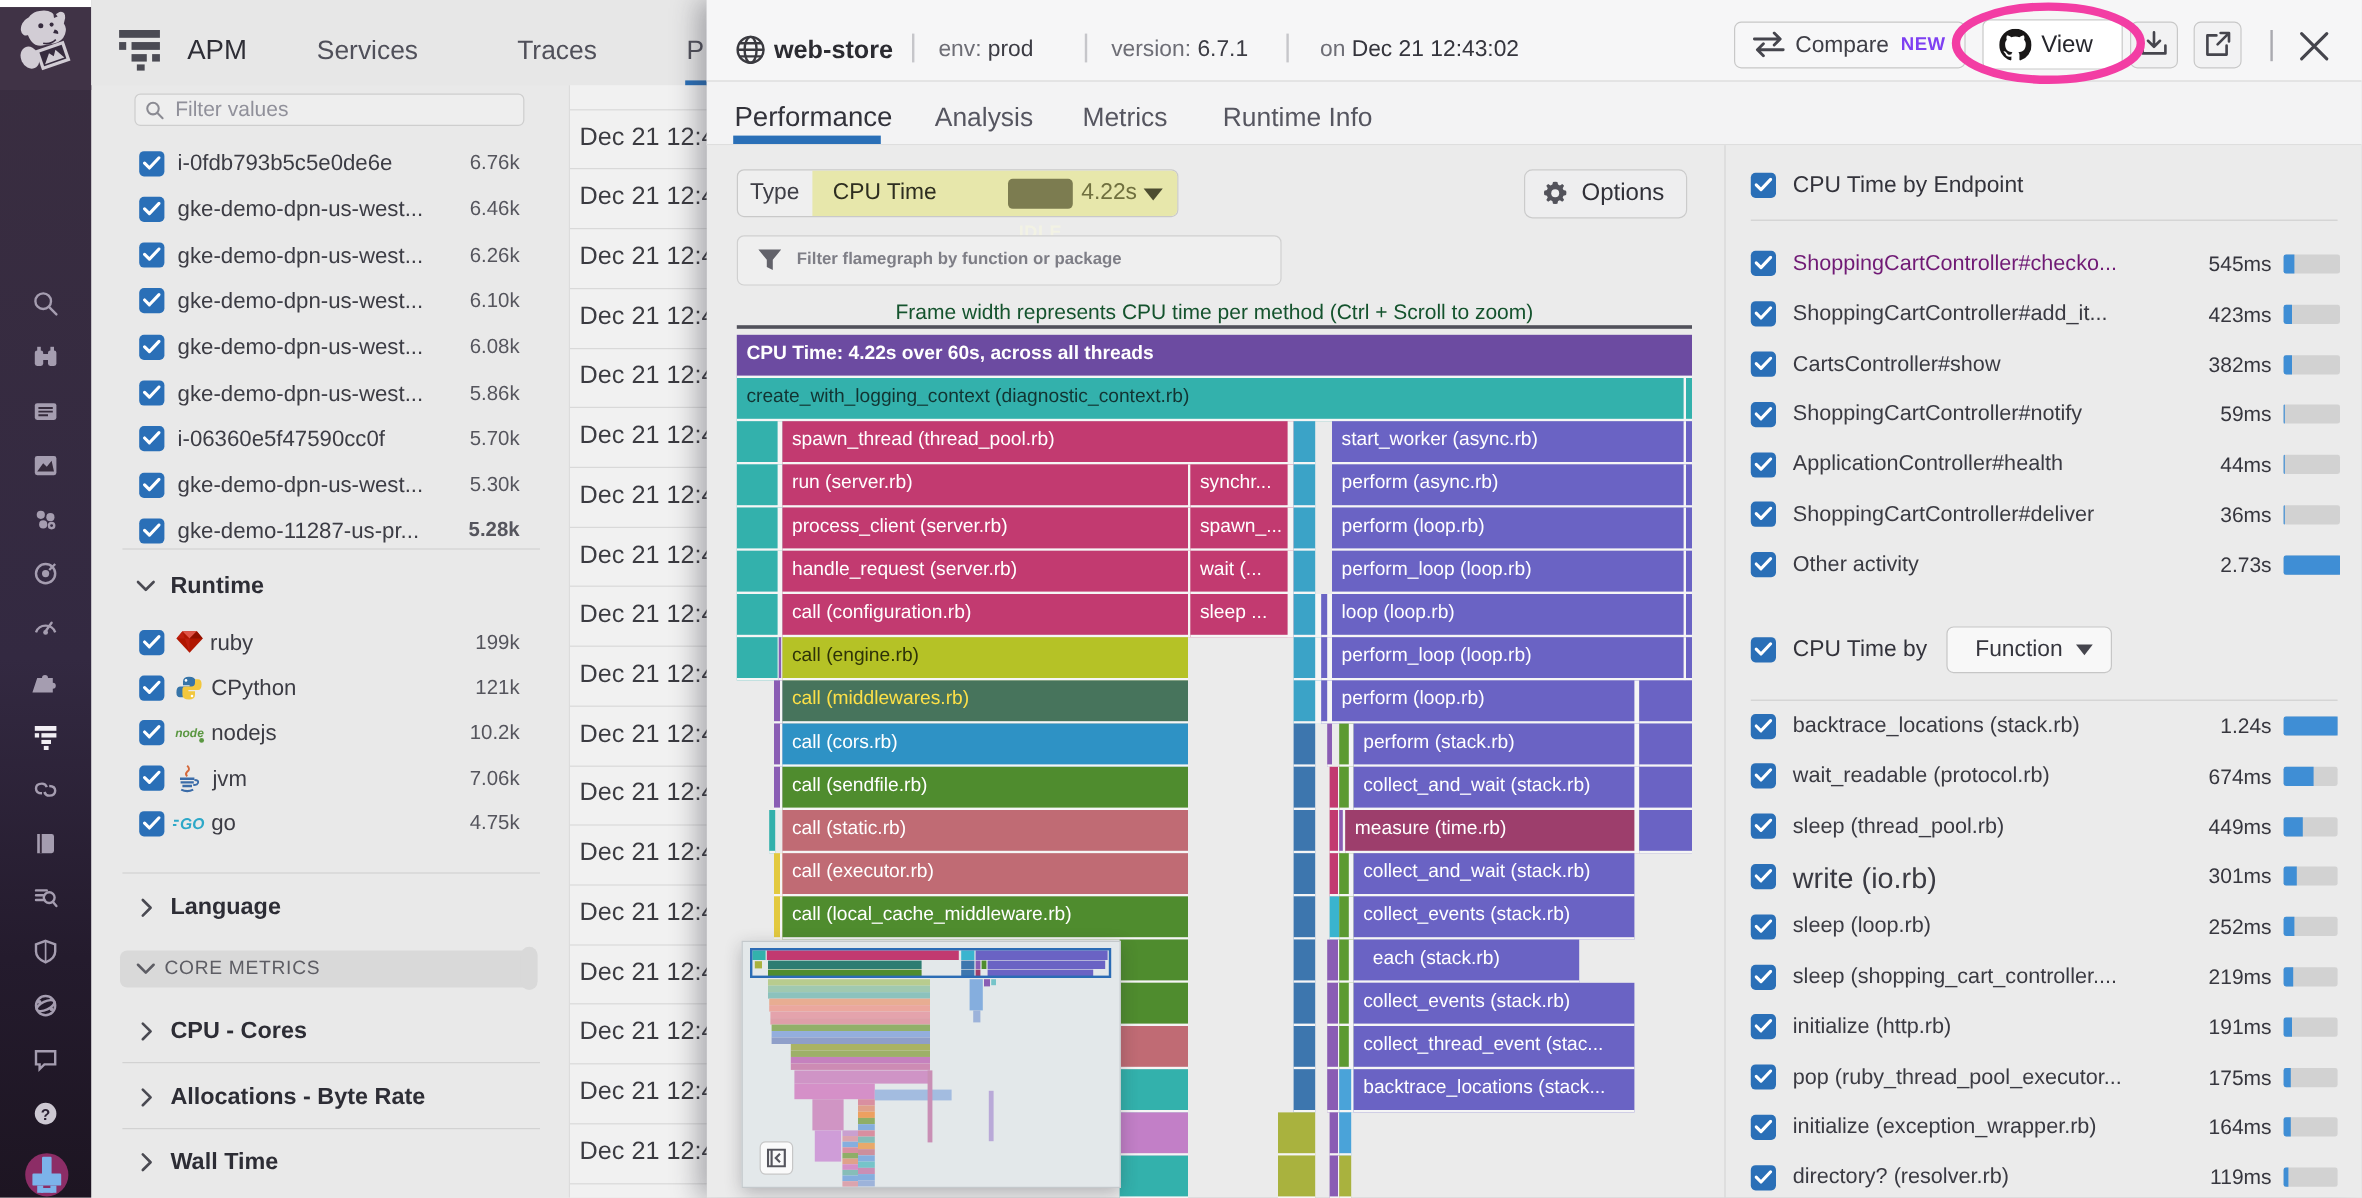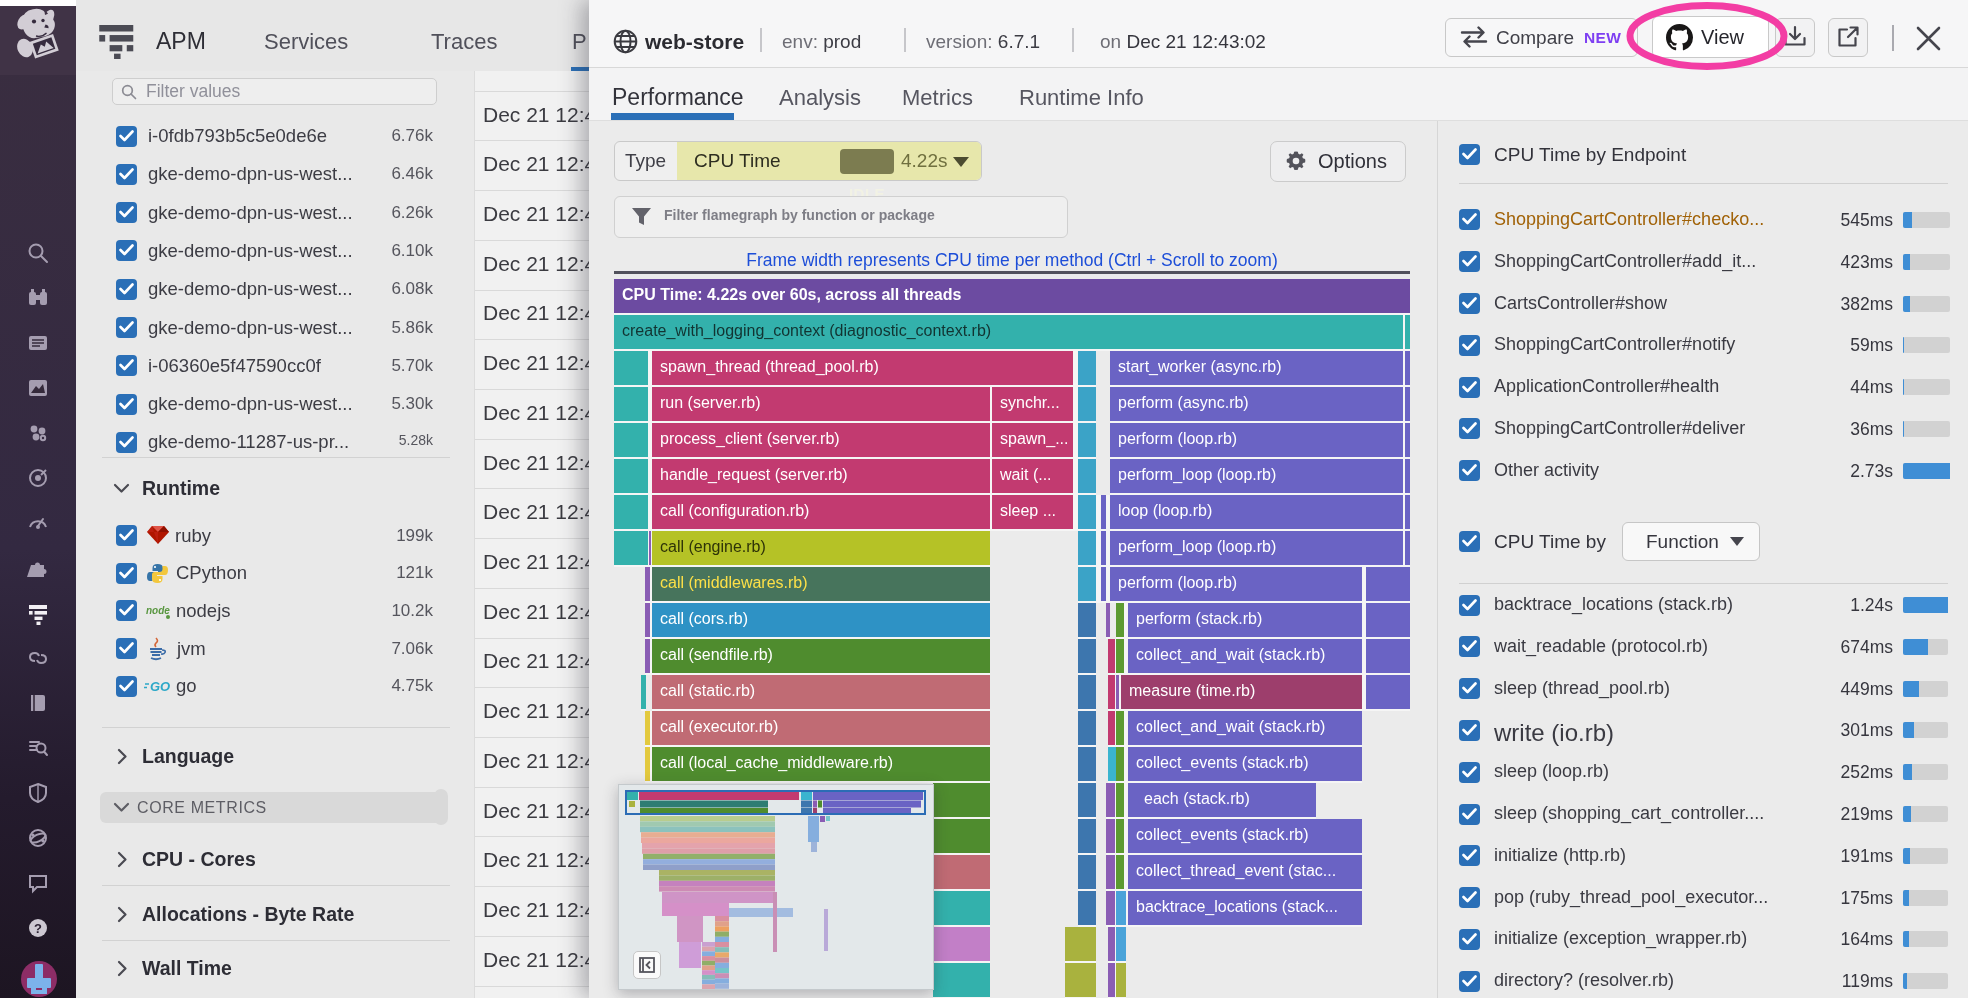--- a/index.html
+++ b/index.html
@@ -197,21 +197,21 @@
     </svg>
   </div>
 <div class="txt" style="font-size:18.5px;color:#3c3c44;font-weight:400;left:148px;top:393.09999999999997px;">gke-demo-dpn-us-west...</div>
 <div class="txt" style="font-size:17px;color:#55555d;font-weight:400;right:1535px;top:394.09999999999997px;">5.30k</div>
 <div class="chk" style="left:116px;top:431.9px;">
     <svg width="15" height="12" viewBox="0 0 15 12">
       <path d="M1.5 6 L5.5 10 L13.5 1.5" fill="none" stroke="#fff" stroke-width="2.6" stroke-linecap="round" stroke-linejoin="round"></path>
     </svg>
   </div>
 <div class="txt" style="font-size:18.5px;color:#3c3c44;font-weight:400;left:148px;top:431.4px;">gke-demo-11287-us-pr...</div>
-<div class="txt" style="font-size:14px;color:#55555d;font-weight:400;right:1535px;top:432.4px;">5.28k</div>
+<div class="txt" style="font-size:17px;color:#55555d;font-weight:700;right:1535px;top:432.4px;">5.28k</div>
 <div class="divline" style="left:102px;top:457px;width:348px;"></div>
 <svg class="ab" style="left:113px;top:483px;" width="17" height="11" viewBox="0 0 17 11">
     <path d="M2 2 L8.5 8.5 L15 2" fill="none" stroke="#4a4a52" stroke-width="2.2" stroke-linecap="round" stroke-linejoin="round"></path>
   </svg>
 <div class="txt" style="font-size:19.5px;color:#2d2d35;font-weight:700;left:142px;top:477px;">Runtime</div>
 <div class="chk" style="left:116px;top:525.0px;">
     <svg width="15" height="12" viewBox="0 0 15 12">
       <path d="M1.5 6 L5.5 10 L13.5 1.5" fill="none" stroke="#fff" stroke-width="2.6" stroke-linecap="round" stroke-linejoin="round"></path>
     </svg>
   </div>
@@ -404,21 +404,21 @@
 <svg class="ab" style="left:1285px;top:150px;" width="22" height="22" viewBox="0 0 24 24">
 <path fill="#53535b" d="M12 1.5 l2 .3 .6 2.4 1.7 .7 2.1-1.3 1.7 1.7-1.3 2.1 .7 1.7 2.4 .6 .3 2-.3 2-2.4 .6-.7 1.7 1.3 2.1-1.7 1.7-2.1-1.3-1.7 .7-.6 2.4-2 .3-2-.3-.6-2.4-1.7-.7-2.1 1.3-1.7-1.7 1.3-2.1-.7-1.7-2.4-.6-.3-2 .3-2 2.4-.6 .7-1.7-1.3-2.1 1.7-1.7 2.1 1.3 1.7-.7 .6-2.4 Z"></path>
 <circle cx="12" cy="12" r="3.6" fill="#eeeeef"></circle>
   </svg>
 <div class="txt" style="font-size:20px;color:#303038;font-weight:400;left:1318px;top:150px;">Options</div>
 <div class="ab" style="left:614px;top:196px;width:454px;height:42px;background:#efefef;border:1px solid #d0d0d0;border-radius:6px;"></div>
 <svg class="ab" style="left:631px;top:206px;" width="21" height="21" viewBox="0 0 21 21">
     <path d="M1 2 h19 L13 10.5 V19 l-5 -2.5 V10.5 Z" fill="#62626a"></path>
   </svg>
 <div class="txt" style="font-size:14px;color:#7e7e86;font-weight:700;left:664px;top:207px;">Filter flamegraph by function or package</div>
-<div class="txt" style="font-size:17.5px;color:#1d4ed8;font-weight:400;left:1012px;transform:translateX(-50%);top:250px;">Frame width represents CPU time per method (Ctrl + Scroll to zoom)</div>
+<div class="txt" style="font-size:17.5px;color:#14532d;font-weight:400;left:1012px;transform:translateX(-50%);top:250px;">Frame width represents CPU time per method (Ctrl + Scroll to zoom)</div>
 <div class="ab" style="left:614px;top:271px;width:796px;height:2.5px;background:#51515b;"></div>
 <div class="bar" style="left:614px;top:279px;width:796px;height:36px;background:#6c4ba1;color:#fff;line-height:32px;padding-left:8px;border-bottom:2.5px solid #f5f5f5;"><b>CPU Time: 4.22s over 60s, across all threads</b></div>
 <div class="bar" style="left:614px;top:315px;width:791px;height:36px;background:#33b1ac;color:#123432;line-height:32px;padding-left:8px;border-bottom:2.5px solid #f5f5f5;border-right:2px solid #f5f5f5;">create_with_logging_context (diagnostic_context.rb)</div>
 <div class="bar" style="left:1405px;top:315px;width:5px;height:36px;background:#33b1ac;color:#fff;line-height:32px;padding-left:0;border-bottom:2.5px solid #f5f5f5;"></div>
 <div class="bar" style="left:614px;top:351px;width:38px;height:36px;background:#33b1ac;color:#fff;line-height:32px;padding-left:0;border-bottom:2.5px solid #f5f5f5;border-right:4px solid #f5f5f5;"></div>
 <div class="bar" style="left:652px;top:351px;width:426px;height:36px;background:#c23a70;color:#fff;line-height:32px;padding-left:8px;border-bottom:2.5px solid #f5f5f5;border-right:5px solid #f5f5f5;">spawn_thread (thread_pool.rb)</div>
 <div class="bar" style="left:1078px;top:351px;width:18px;height:36px;background:#3ba3c7;color:#fff;line-height:32px;padding-left:0;border-bottom:2.5px solid #f5f5f5;"></div>
 <div class="bar" style="left:1110px;top:351px;width:295px;height:36px;background:#6a63c4;color:#fff;line-height:32px;padding-left:8px;border-bottom:2.5px solid #f5f5f5;border-right:2px solid #f5f5f5;">start_worker (async.rb)</div>
 <div class="bar" style="left:1405px;top:351px;width:5px;height:36px;background:#6a63c4;color:#fff;line-height:32px;padding-left:0;border-bottom:2.5px solid #f5f5f5;"></div>
 <div class="bar" style="left:614px;top:387px;width:38px;height:36px;background:#33b1ac;color:#fff;line-height:32px;padding-left:0;border-bottom:2.5px solid #f5f5f5;border-right:4px solid #f5f5f5;"></div>
@@ -602,21 +602,21 @@
       <path d="M1.5 6 L5.5 10 L13.5 1.5" fill="none" stroke="#fff" stroke-width="2.6" stroke-linecap="round" stroke-linejoin="round"></path>
     </svg>
   </div>
 <div class="txt" style="font-size:19px;color:#33333b;font-weight:400;left:1494px;top:144px;">CPU Time by Endpoint</div>
 <div class="divline" style="left:1459px;top:183px;width:489px;background:#d0d0d0;"></div>
 <div class="chk" style="left:1459px;top:209.4px;">
     <svg width="15" height="12" viewBox="0 0 15 12">
       <path d="M1.5 6 L5.5 10 L13.5 1.5" fill="none" stroke="#fff" stroke-width="2.6" stroke-linecap="round" stroke-linejoin="round"></path>
     </svg>
   </div>
-<div class="txt" style="font-size:18px;color:#a16207;font-weight:400;left:1494px;top:208.9px;">ShoppingCartController#checko...</div>
+<div class="txt" style="font-size:18px;color:#701a75;font-weight:400;left:1494px;top:208.9px;">ShoppingCartController#checko...</div>
 <div class="txt" style="font-size:17.5px;color:#36363e;font-weight:400;right:75px;top:209.9px;">545ms</div>
 <div class="ab" style="left:1903px;top:211.9px;width:47px;height:16px;background:#d2d2d2;border-radius:2px;"></div>
 <div class="ab" style="left:1903px;top:211.9px;width:9.4px;height:16px;background:#3f8ed5;border-radius:2px 0 0 2px;"></div>
 <div class="chk" style="left:1459px;top:251.2px;">
     <svg width="15" height="12" viewBox="0 0 15 12">
       <path d="M1.5 6 L5.5 10 L13.5 1.5" fill="none" stroke="#fff" stroke-width="2.6" stroke-linecap="round" stroke-linejoin="round"></path>
     </svg>
   </div>
 <div class="txt" style="font-size:18px;color:#3a3a42;font-weight:400;left:1494px;top:250.7px;">ShoppingCartController#add_it...</div>
 <div class="txt" style="font-size:17.5px;color:#36363e;font-weight:400;right:75px;top:251.7px;">423ms</div>

